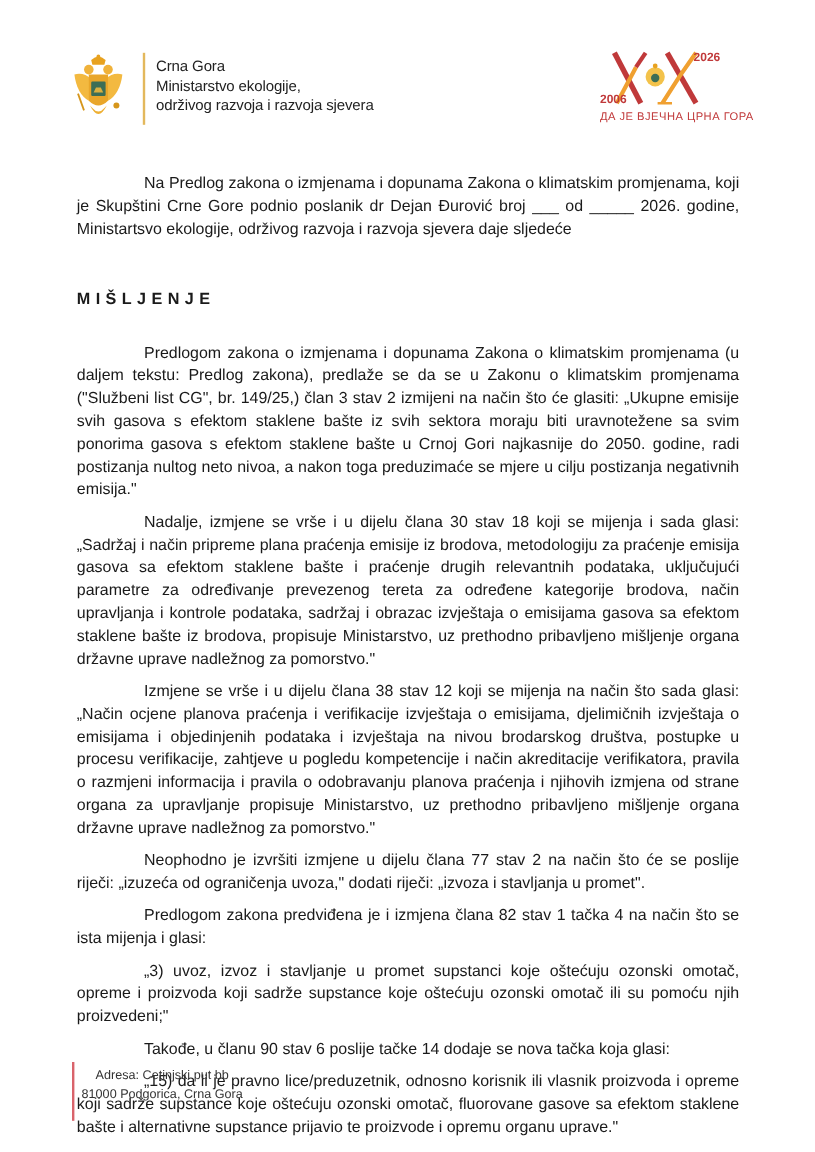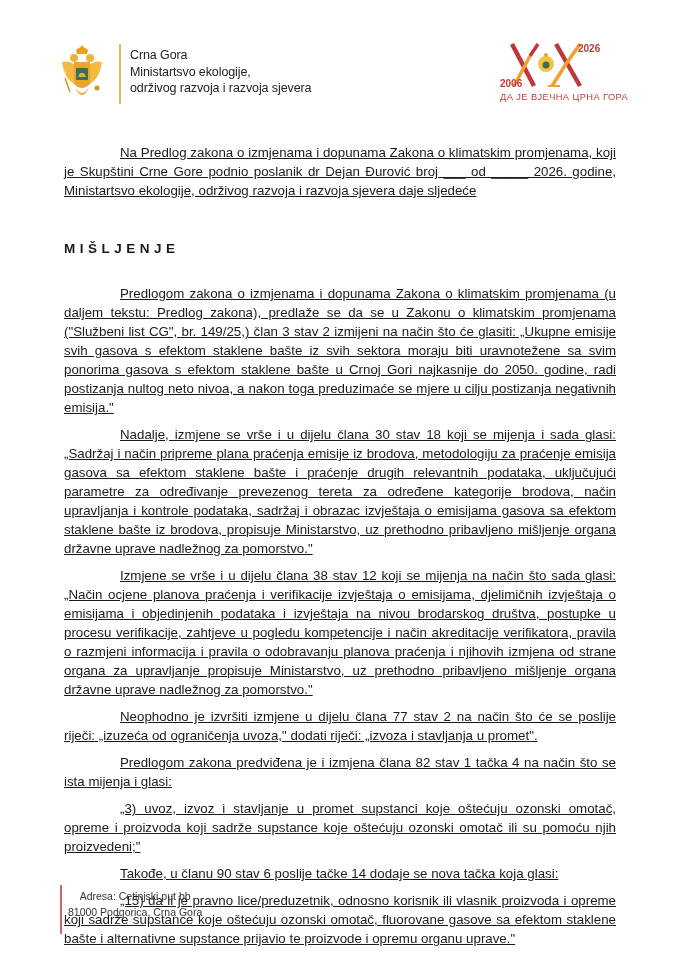--- a/index.html
+++ b/index.html
@@ -12,21 +12,21 @@
   .ministry { position: absolute; left: 130px; top: 47px; font-size: 12.5px; line-height: 16.5px; color: #222; letter-spacing: -0.1px; }
   .ministry div { white-space: nowrap; }
 
   .jubilee { position: absolute; left: 500px; top: 42px; width: 130px; height: 70px; }
   .jub-svg { position: absolute; left: 8px; top: 0; }
   .jub-2026 { position: absolute; left: 78px; top: 1px; font-size: 10px; font-weight: bold; color: #c0393a; }
   .jub-2006 { position: absolute; left: 0px; top: 36px; font-size: 10px; font-weight: bold; color: #c0393a; }
   .jub-motto { position: absolute; left: 0px; top: 50px; font-size: 9.3px; color: #c0393a; letter-spacing: 0.4px; white-space: nowrap; }
 
   .body-text { position: absolute; left: 64px; top: 143px; width: 552px; font-size: 13.3px; line-height: 19px; }
-  .para { text-align: justify; text-indent: 56px; margin: 0 0 8px 0; text-decoration: underline; }
+  .para { text-align: justify; text-indent: 56px; margin: 0 0 8px 0; }
   .para.first { margin-bottom: 0; }
   .title { text-align: left; font-weight: bold; font-size: 13.5px; letter-spacing: 4.5px; margin: 39px 0 26px 0; }
 
   .footer { position: absolute; left: 60px; top: 885px; }
   .vline-red { position: absolute; left: 0; top: 0; width: 2px; height: 49px; background: #d9636b; }
   .address { position: absolute; left: 8px; top: 3px; font-size: 10.5px; line-height: 16px; color: #333; white-space: nowrap; text-align: center; }
 </style>
 </head>
 <body>
 
@@ -48,21 +48,21 @@
     <path d="M18 33 L20 29 L24 29 L26 33 Z" fill="#d9b040"></path>
 
     <path d="M15 44 Q22 58 29 44 L27 46 Q22 52 17 46 Z" fill="#eeb034"></path>
 
     <line x1="5" y1="34" x2="10" y2="48" stroke="#d6961c" stroke-width="1.5"></line>
     <circle cx="37" cy="44" r="2.5" fill="#d6961c"></circle>
   </svg>
   <div class="vline-gold"></div>
   <div class="ministry">
     <div>Crna Gora</div>
-    <div>Ministartsvo ekologije,</div>
+    <div>Ministarstvo ekologije,</div>
     <div>održivog razvoja i razvoja sjevera</div>
   </div>
 
   <div class="jubilee">
     <svg class="jub-svg" viewBox="0 0 80 46" width="80" height="46">
 
       <line x1="4" y1="2" x2="26" y2="44" stroke="#c0393a" stroke-width="4.5"></line>
       <line x1="6" y1="44" x2="22" y2="14" stroke="#f0a030" stroke-width="3.5"></line>
       <path d="M22 14 L30 2" stroke="#c0393a" stroke-width="3.5" fill="none"></path>
 

